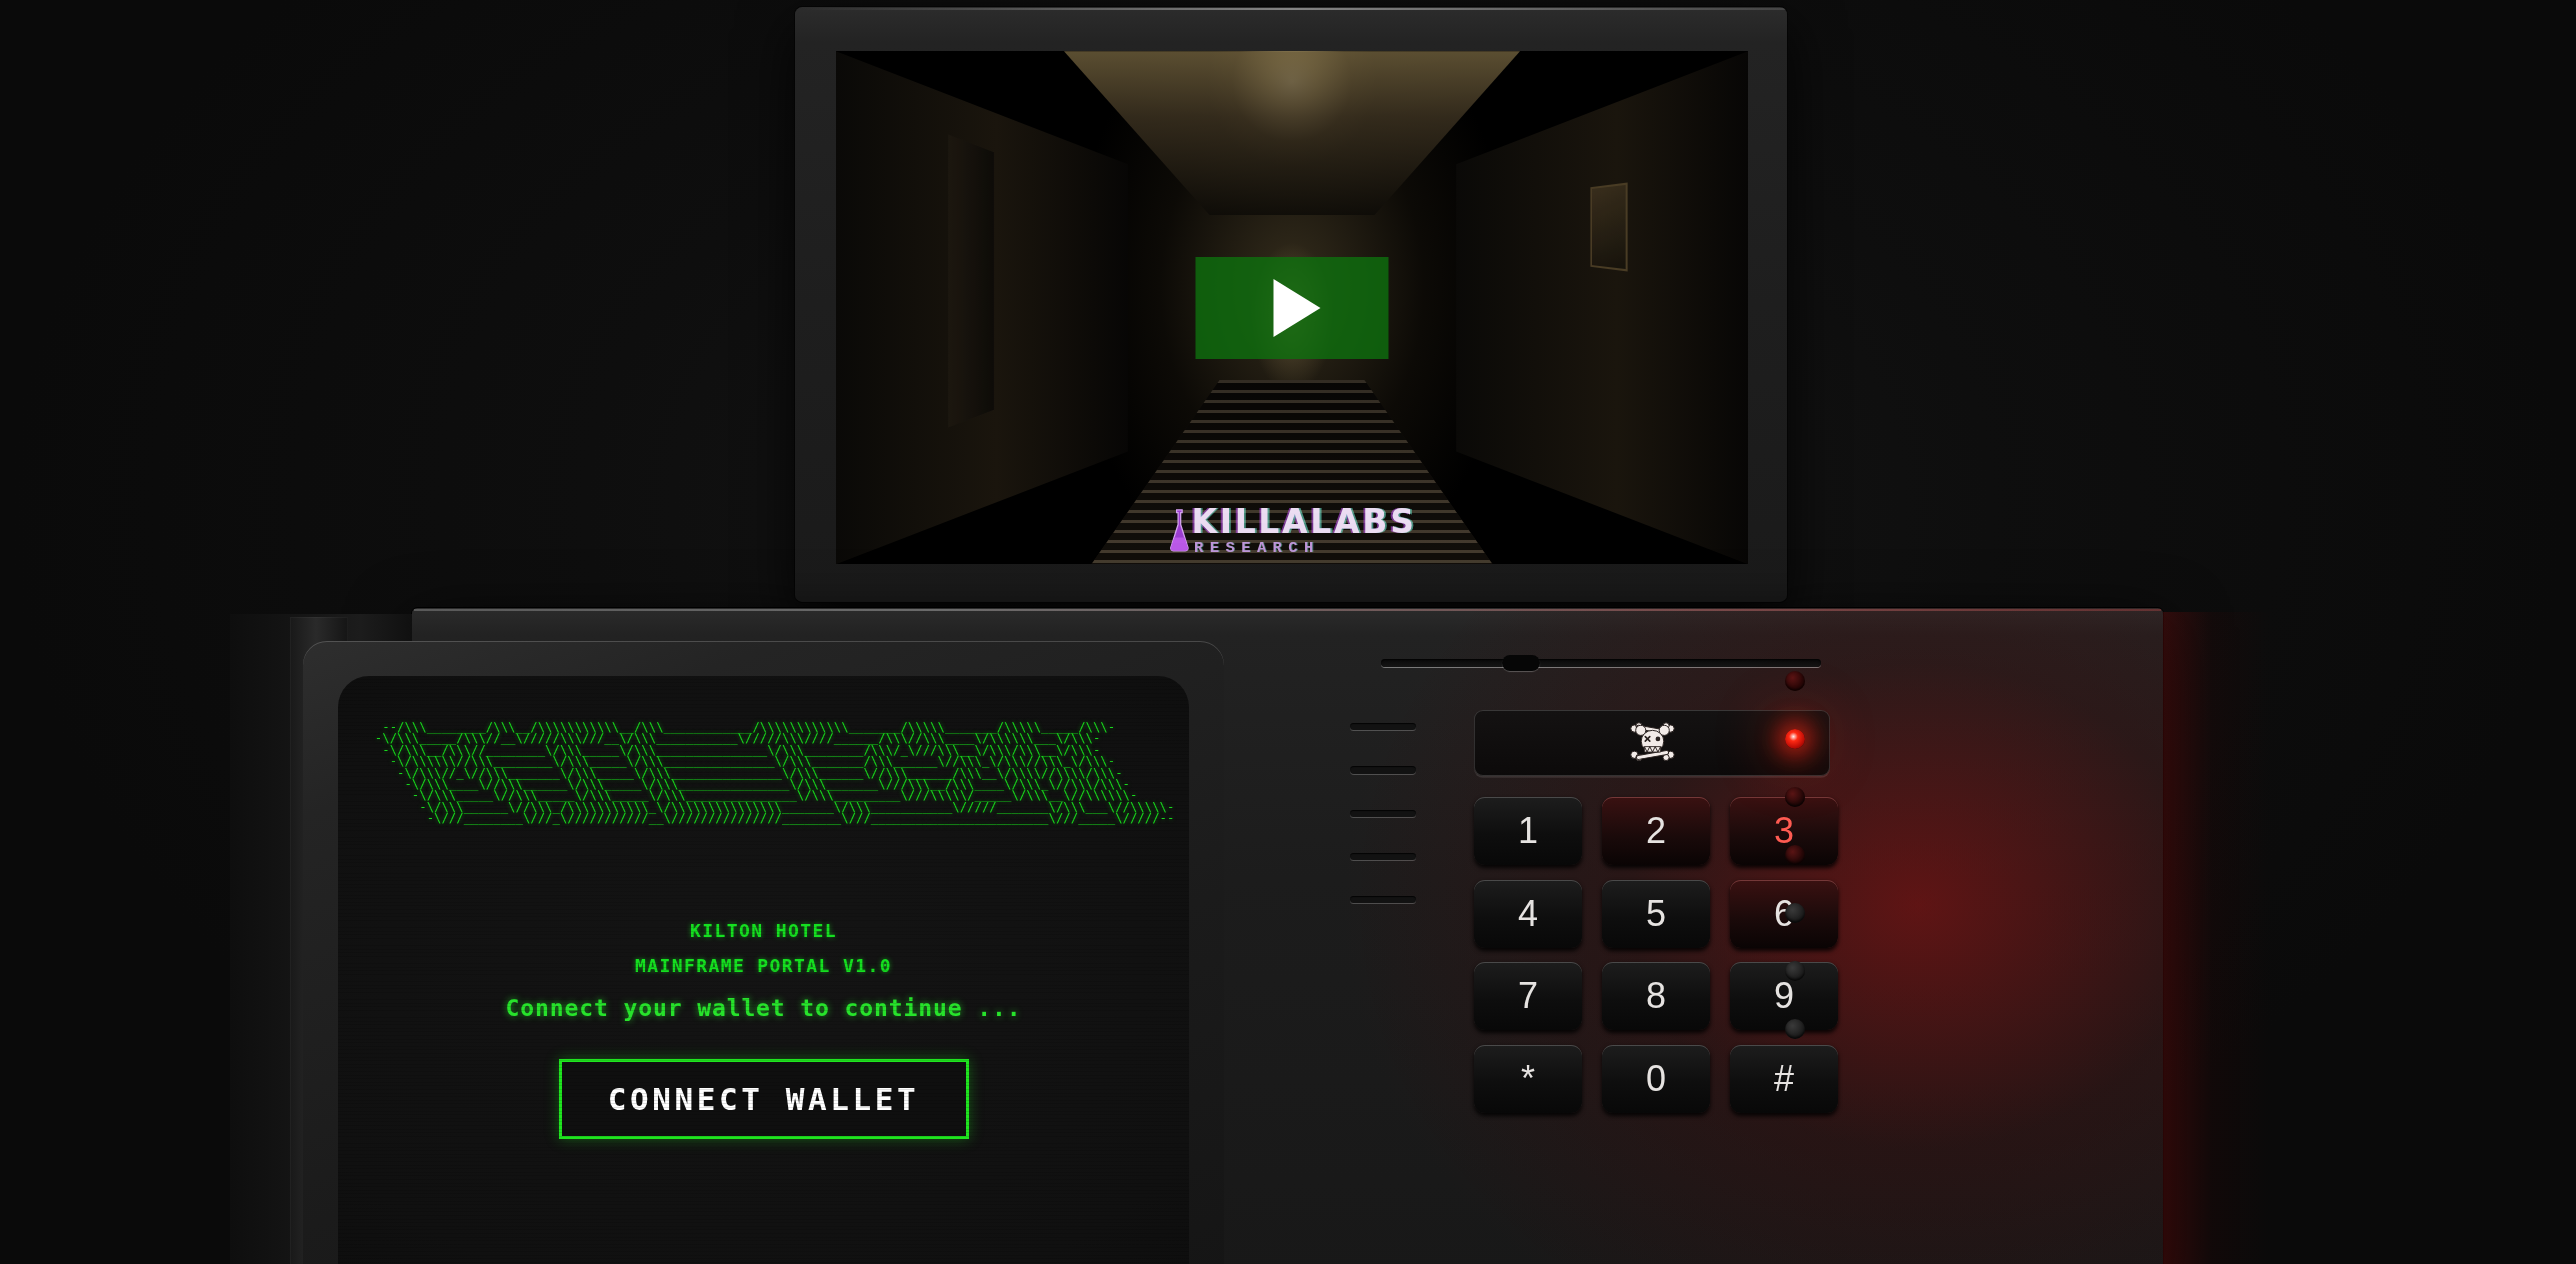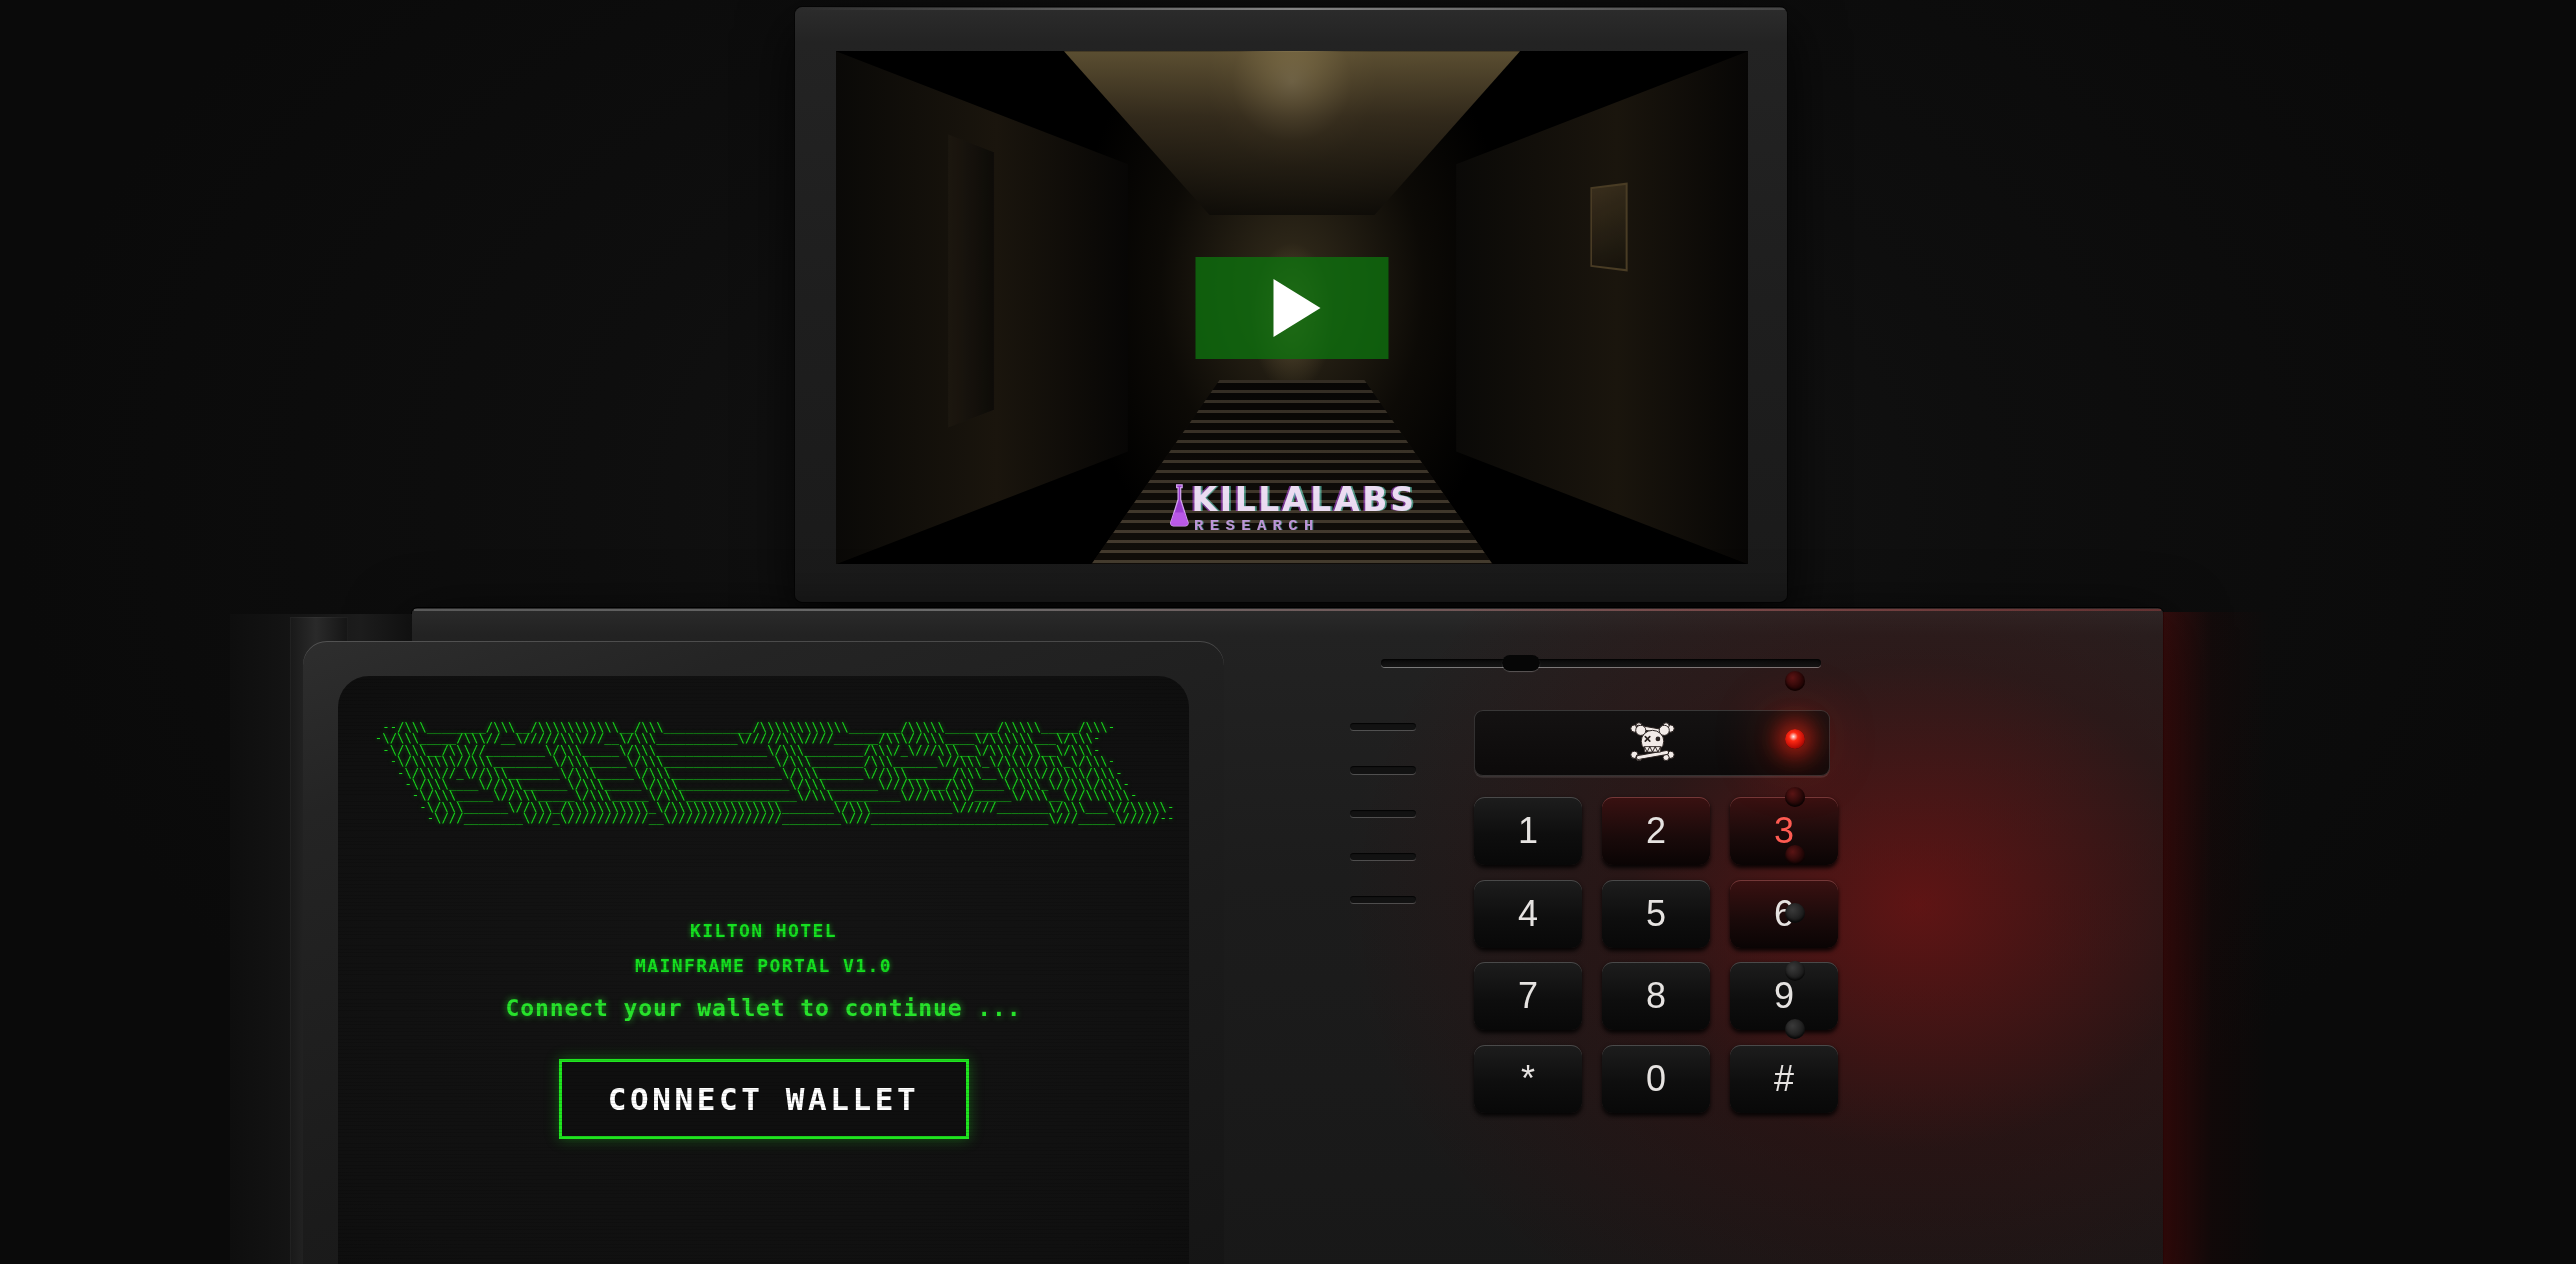--- a/index.html
+++ b/index.html
@@ -100,22 +100,22 @@
   .play-tri{
     width:0;height:0;
     border-left:47px solid #ffffff;
     border-top:29px solid transparent;
     border-bottom:29px solid transparent;
     margin-left:9px;
   }
 
   .killalabs{
     position:absolute;
-    left:50%; bottom:30px; transform:translateX(-50%);
-    display:flex; align-items:flex-start; gap:0;
+    left:50%; bottom:8px; transform:translateX(-50%);
+    display:flex; align-items:center; gap:0;
     opacity:.96;
   }
   .flask{ width:24px;height:46px; position:relative; }
   .flask svg{ display:block; }
   .kl-text{ display:flex; flex-direction:column; line-height:1; }
   .kl-main{
     font-family:"DejaVu Sans", sans-serif;
     font-weight:700; font-size:33px; letter-spacing:2.7px;
     color:#f3e4fb;
     text-shadow:1.8px 0 0 rgba(120,255,230,.55), -1.8px 0 0 rgba(200,80,255,.55);

